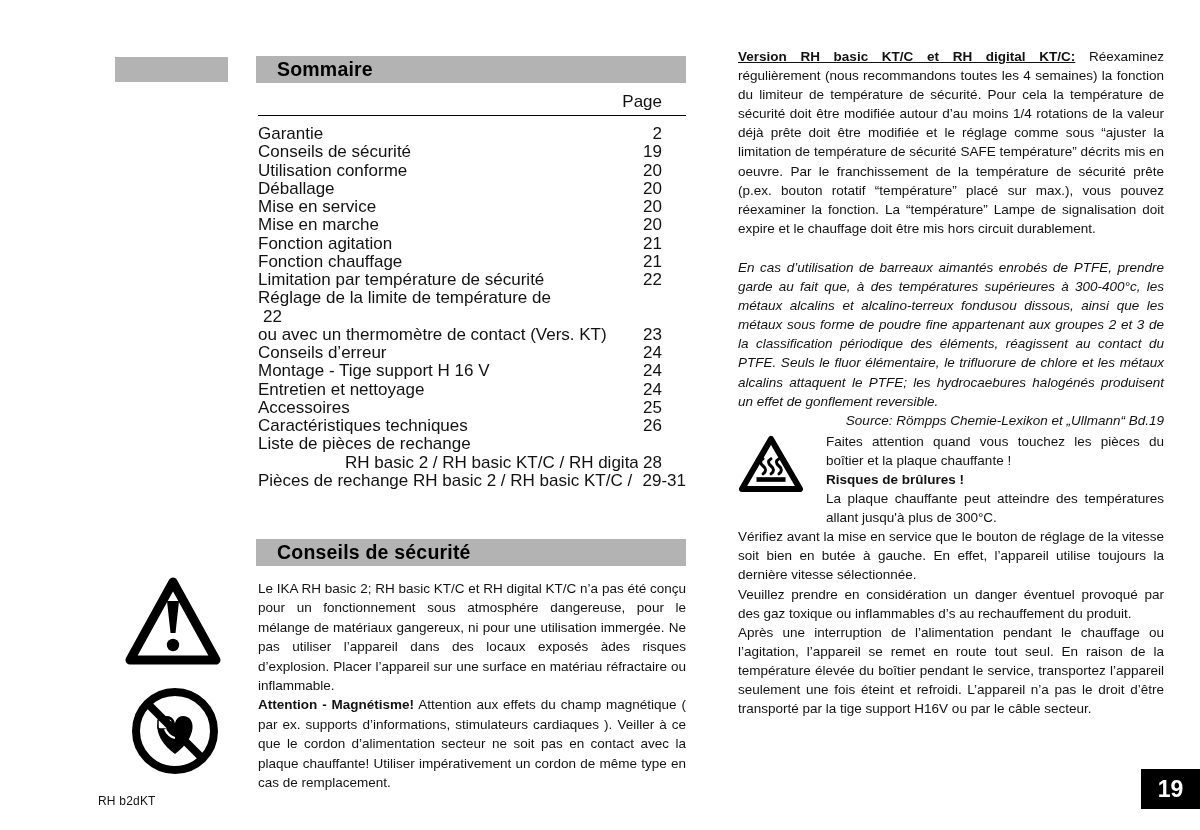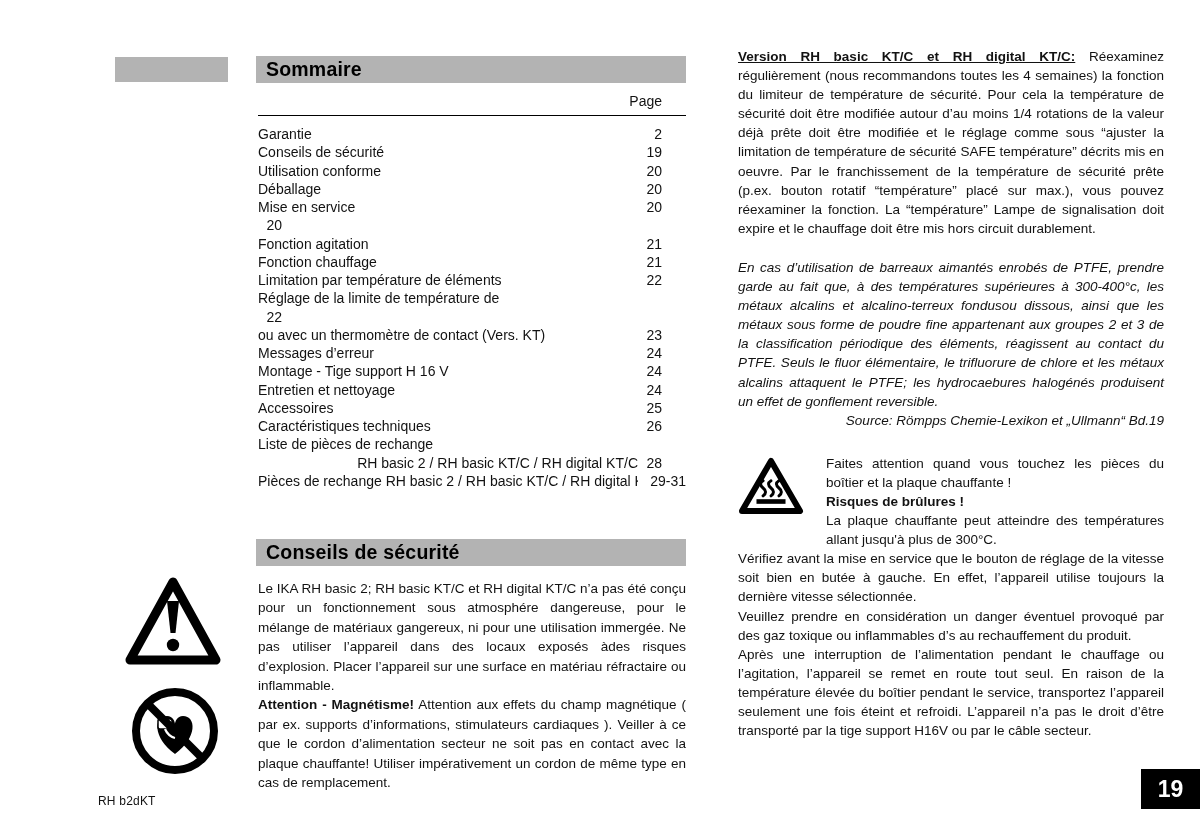--- a/index.html
+++ b/index.html
@@ -7,43 +7,43 @@
   .page {
     position:relative; width:1200px; height:830px; background:#ffffff;
     font-family:"Liberation Sans", sans-serif; color:#121212; overflow:hidden;
     margin:0 auto;
   }
   .graybar { position:absolute; background:#b3b3b3; }
   #margin-bar { left:115px; top:57px; width:113px; height:25px; }
   #sommaire-bar { left:256px; top:56px; width:430px; height:27px; }
   #conseils-bar { left:256px; top:539px; width:430px; height:27px; }
   .bar-title {
-    font-size:19.5px; font-weight:bold; line-height:27px; padding-left:10px;
+    font-size:19.5px; font-weight:bold; line-height:27px; padding-left:21px;
     letter-spacing:0.2px; color:#000;
   }
   
-  #toc { position:absolute; left:258px; top:93px; width:428px; font-size:14px; }
+  #toc { position:absolute; left:258px; top:93px; width:428px; font-size:17px; }
   .toc-pagehead { text-align:right; padding-right:24px; height:17px; line-height:17px; }
   .toc-rule { border-bottom:1.4px solid #000; margin-top:5px; }
   .toc-rows { margin-top:9px; }
   .toc-row { display:flex; line-height:18.25px; }
   .toc-label { flex:1; white-space:nowrap; overflow:hidden; }
   .toc-row.ind1 .toc-label { padding-left:87px;text-align:right; }
   .toc-row.ind2 .toc-label { padding-left:112px; }
   .toc-page { text-align:right; min-width:48px; padding-right:24px; white-space:nowrap; }
   .toc-page.full { padding-right:0;text-align:right; }
   
   .textblock { position:absolute; font-size:13.5px; line-height:19.4px; text-align:justify; }
   #conseils-body { left:258px; top:579px; width:428px; }
   #right-col { left:738px; top:47px; width:426px; line-height:19.1px; }
   .ul { text-decoration:underline; }
   .it { font-style:italic; }
   #ptfe-note { margin-top:20px; }
   #ptfe-source { text-align:right; padding-left:75px; }
-  .burn { display:flex; margin-top:24px; }
+  .burn { display:flex; margin-top:2px; }
   .burn .icon-wrap { flex:none; width:66px; margin-right:22px; padding-top:2px; }
   .burn-text { flex:1; text-align:justify; }
   .burn-text span, .burn-text b { display:block; }
   
   .margin-icon { position:absolute; }
   #warn-triangle { left:123px; top:574px; }
   #no-pacemaker { left:131px; top:687px; }
   
   #footer-code { position:absolute; left:98px; top:794px; font-size:12px; letter-spacing:0.2px; }
   #page-box {
@@ -81,47 +81,48 @@
         </div>
         <div class="toc-row">
           <span class="toc-label">Déballage</span>
           <span class="toc-page">20</span>
         </div>
         <div class="toc-row">
           <span class="toc-label">Mise en service</span>
           <span class="toc-page">20</span>
         </div>
         <div class="toc-row">
+          <span class="toc-label">Mise en marche</span>
           <span class="toc-page">20</span>
         </div>
         <div class="toc-row">
           <span class="toc-label">Fonction agitation</span>
           <span class="toc-page">21</span>
         </div>
         <div class="toc-row">
           <span class="toc-label">Fonction chauffage</span>
           <span class="toc-page">21</span>
         </div>
         <div class="toc-row">
-          <span class="toc-label">Limitation par température de éléments</span>
+          <span class="toc-label">Limitation par température de sécurité</span>
           <span class="toc-page">22</span>
         </div>
         <div class="toc-row">
           <span class="toc-label">Réglage de la limite de température de</span>
           <span class="toc-page"></span>
         </div>
         <div class="toc-row ind2">
           <span class="toc-page">22</span>
         </div>
         <div class="toc-row">
           <span class="toc-label">ou avec un thermomètre de contact  (Vers. KT)</span>
           <span class="toc-page">23</span>
         </div>
         <div class="toc-row">
-          <span class="toc-label">Messages d’erreur</span>
+          <span class="toc-label">Conseils d’erreur</span>
           <span class="toc-page">24</span>
         </div>
         <div class="toc-row">
           <span class="toc-label">Montage - Tige support H 16 V</span>
           <span class="toc-page">24</span>
         </div>
         <div class="toc-row">
           <span class="toc-label">Entretien et nettoyage</span>
           <span class="toc-page">24</span>
         </div>

